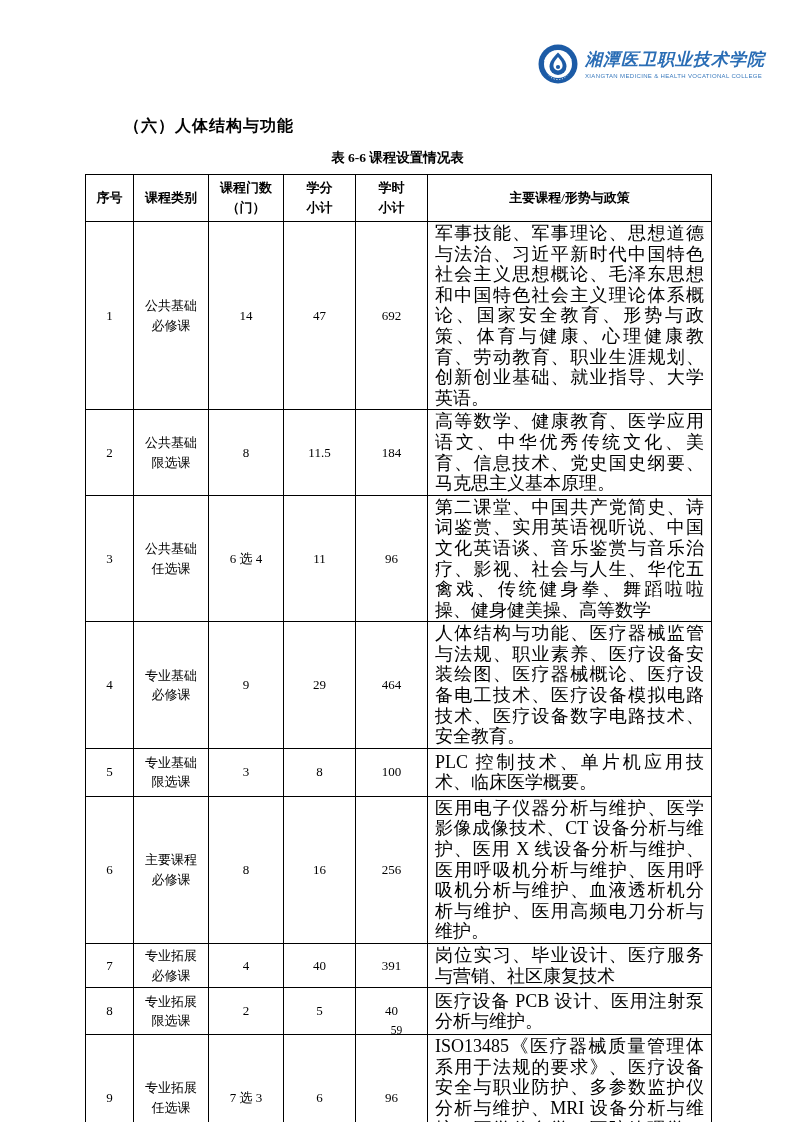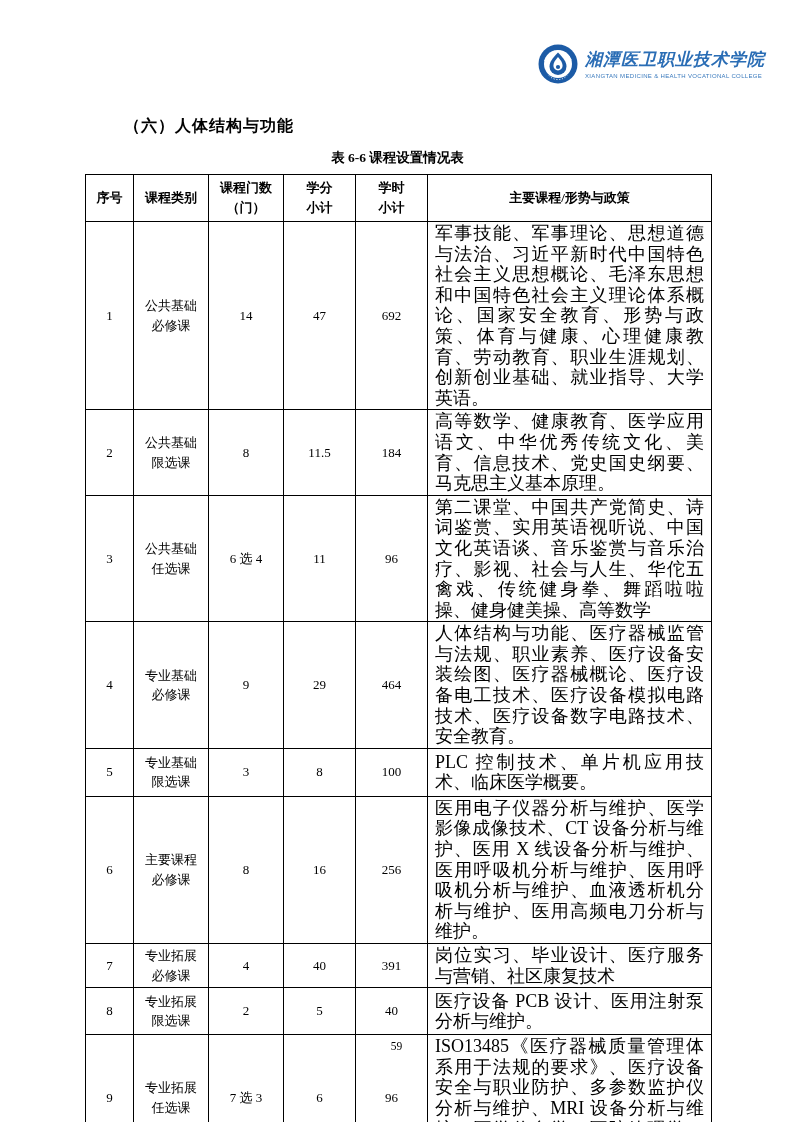--- a/index.html
+++ b/index.html
@@ -106,21 +106,20 @@
   tr.total td { font-size: 13px; font-weight: bold; }
 
   
   .page-number {
     position: absolute;
     left: 0;
     top: 1024px;
     width: 100%;
     text-align: center;
     font-size: 11.5px;
-    margin-top: 16px;
   }
 </style>
 </head>
 <body>
 
 <div class="page">
 
   <div class="logo">
     <span class="logo-emblem">
       <svg viewBox="0 0 40 40" width="40" height="40">

